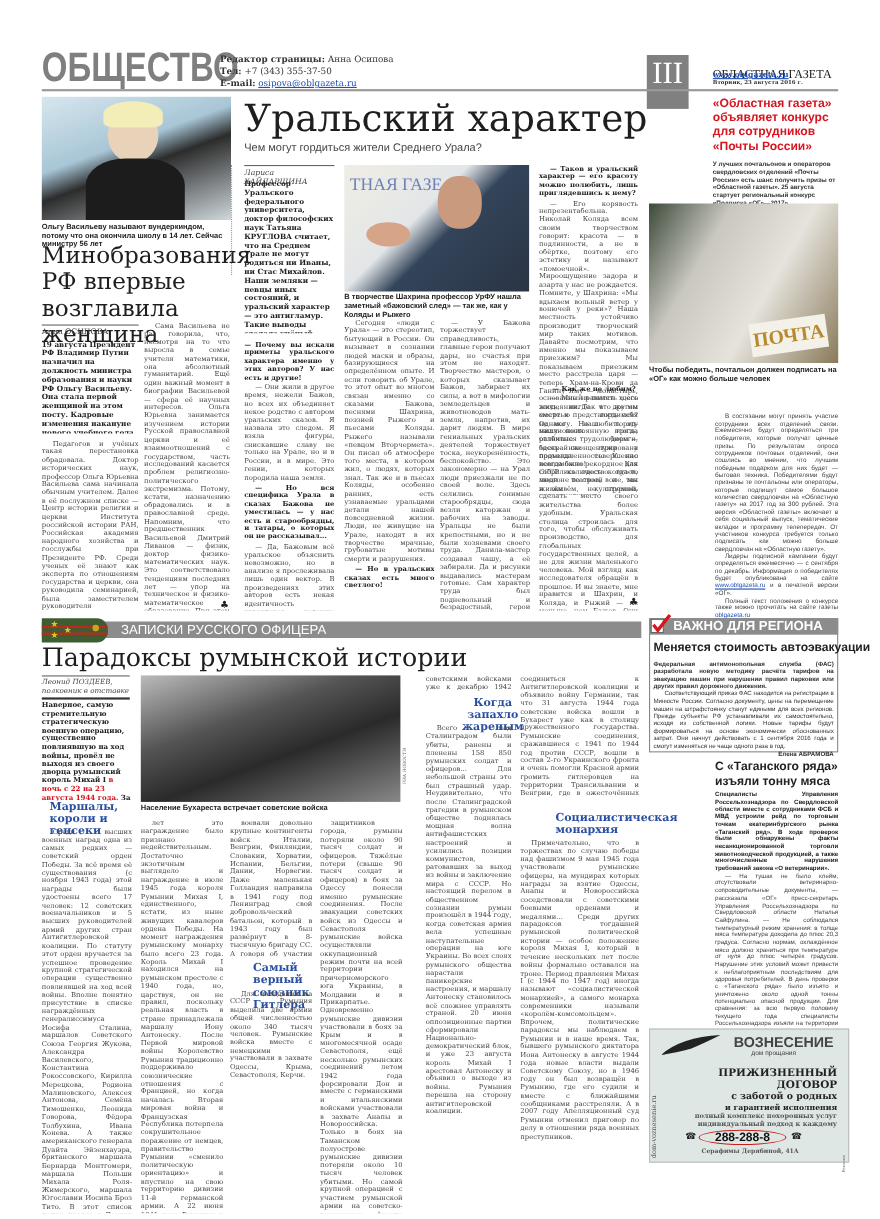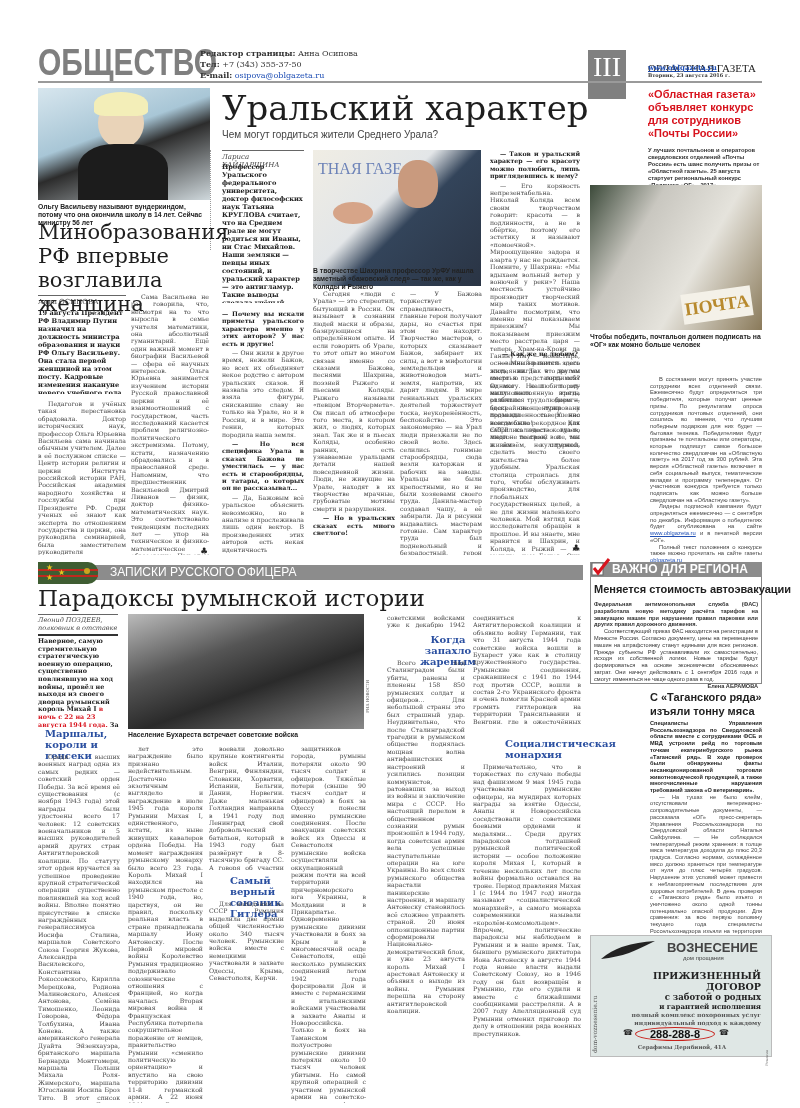--- a/index.html
+++ b/index.html
@@ -5,21 +5,21 @@
   * { box-sizing: border-box; margin: 0; padding: 0; }
   html, body { width: 800px; height: 1108px; background: #ffffff; overflow: hidden; }
   body { font-family: "DejaVu Serif", serif; color: #222; position: relative; }
 
   .abs { position: absolute; }
 
   
   .section-title { left: 38px; top: 44px; font-family: "Liberation Sans", sans-serif; font-weight: bold; font-size: 30px; color: #7f7f7f; letter-spacing: 0px; transform: scaleY(1.25); transform-origin: top left; line-height: 1; }
   .editor-block { left: 200px; top: 48px; font-size: 8px; line-height: 11px; color: #333; }
   .editor-block b { font-weight: bold; }
-  .editor-block .email { color: #1f4fb5; }
+  .editor-block .email { color: #1f4fb5; text-decoration: underline; }
   .roman { left: 588px; top: 50px; width: 38px; height: 49px; background: #808080; color: #fff; font-family: "Liberation Serif", serif; font-size: 28px; text-align: center; line-height: 33px; }
   .paper-name { left: 648px; top: 50px; font-family: "Liberation Serif", serif; font-size: 11px; color: #222; line-height: 13px; margin-top: 12px; }
   .paper-url { left: 648px; top: 63px; font-size: 7px; color: #1f4fb5; text-decoration: underline; font-weight: bold; }
   .paper-date { left: 648px; top: 72px; font-size: 5px; color: #333; font-weight: bold; }
   .header-rule { left: 38px; top: 81px; width: 724px; height: 2px; background: #9a9a9a; }
 
   
   .col-text { font-size: 6.2px; line-height: 7.4px; color: #444; text-align: justify; overflow: hidden; }
   .col-text p { text-indent: 10px; margin-bottom: 2px; }
   .lead { font-size: 6.6px; line-height: 8px; font-weight: bold; color: #222; overflow: hidden; }
@@ -92,21 +92,21 @@
 <div class="abs" style="left:222px;top:129px;font-family:Liberation Sans, sans-serif;font-size:10px;color:#444;">Чем могут гордиться жители Среднего Урала?</div>
 <div class="abs" style="left:210px;top:150px;width:1px;height:100px;border-left:1px dotted #999;"></div>
 <div class="abs byline" style="left:222px;top:150px;width:82px;font-style:italic;">Лариса ХАЙДАРШИНА</div>
 <div class="abs lead" style="left:222px;top:163px;width:82px;height:140px;">Профессор Уральского федерального университета, доктор философских наук Татьяна КРУГЛОВА считает, что на Среднем Урале не могут родиться ни Иваны, ни Стас Михайлов. Наши земляки — певцы иных состояний, и уральский характер — это антигламур. Такие выводы сделала учёный, изучая творчество Бажова, Рыжего, Шахрина и Коляды. Родина Татьяны Кругловой — Свердловск, и коренные черты уральского характера учёный считает присущими в том числе самой себе.</div>
 <div class="abs col-text" style="left:222px;top:310px;width:82px;height:245px;">
   <p style="font-weight:bold;color:#222;text-indent:0">— Почему вы искали приметы уральского характера именно у этих авторов? У нас есть и другие!</p>
   <p>— Они жили в другое время, нежели Бажов, но всех их объединяет некое родство с автором уральских сказов. Я назвала это следом. Я взяла фигуры, снискавшие славу не только на Урале, но и в России, и в мире. Это гении, которых породила наша земля.</p>
   <p style="font-weight:bold;color:#222;">— Но вся специфика Урала в сказах Бажова не уместилась — у нас есть и старообрядцы, и татары, о которых он не рассказывал...</p>
   <p>— Да, Бажовым всё уральское объяснить невозможно, но в анализе я прослеживала лишь один вектор. В произведениях этих авторов есть некая идентичность характеров, которую метафорически можно назвать «уральская порода». Я говорю «порода», потому что это слово имеет отношение и к Уралу, и к творчеству Бажова: в значении «горная порода» — материал, из которого добываются полезные ископаемые, и «порода» — это сорт, тип людей. Назвать исследованием мою работу по сравнительному анализу нельзя. Я использовала метафоры, а это совершенно не научное понятие. К тому же мир, о котором писал Бажов, остался в прошлом.</p>
 </div>
-<div class="abs photo" style="left:313px;top:150px;width:168px;height:136px;background:linear-gradient(135deg,#f0ede4 0%,#e3e6e8 40%,#33445a 55%,#2a3444 100%);">
+<div class="abs photo" style="left:313px;top:150px;width:168px;height:115px;background:linear-gradient(135deg,#f0ede4 0%,#e3e6e8 40%,#33445a 55%,#2a3444 100%);">
   <div style="position:absolute;left:5px;top:10px;font-family:'Liberation Serif',serif;font-size:16px;color:#6d83b8;">ТНАЯ ГАЗЕ</div>
   <div style="position:absolute;left:85px;top:10px;width:40px;height:48px;border-radius:45%;background:#c99a7e;"></div>
   <div style="position:absolute;left:20px;top:52px;width:40px;height:22px;border-radius:50%;background:#d6a488;"></div>
 </div>
 <div class="abs caption" style="left:313px;top:267px;width:170px;">В творчестве Шахрина профессор УрФУ нашла заметный «бажовский след» — так же, как у Коляды и Рыжего</div>
 <div class="abs col-text" style="left:313px;top:290px;width:82px;height:265px;">
   <p>Сегодня «люди с Урала» — это стереотип, бытующий в России. Он вызывает в сознании людей маски и образы, базирующиеся на определённом опыте. И если говорить об Урале, то этот опыт во многом связан именно со сказами Бажова, песнями Шахрина, поэзией Рыжего и пьесами Коляды. Рыжего называли «певцом Вторчермета». Он писал об атмосфере того места, в котором жил, о людях, которых знал. Так же и в пьесах Коляды, особенно ранних, есть узнаваемые уральцами детали нашей повседневной жизни. Люди, не живущие на Урале, находят в их творчестве мрачные, грубоватые мотивы смерти и разрушения.</p>
   <p style="font-weight:bold;color:#222;">— Но в уральских сказах есть много светлого!</p>
 </div>
 <div class="abs col-text" style="left:400px;top:290px;width:82px;height:265px;">

